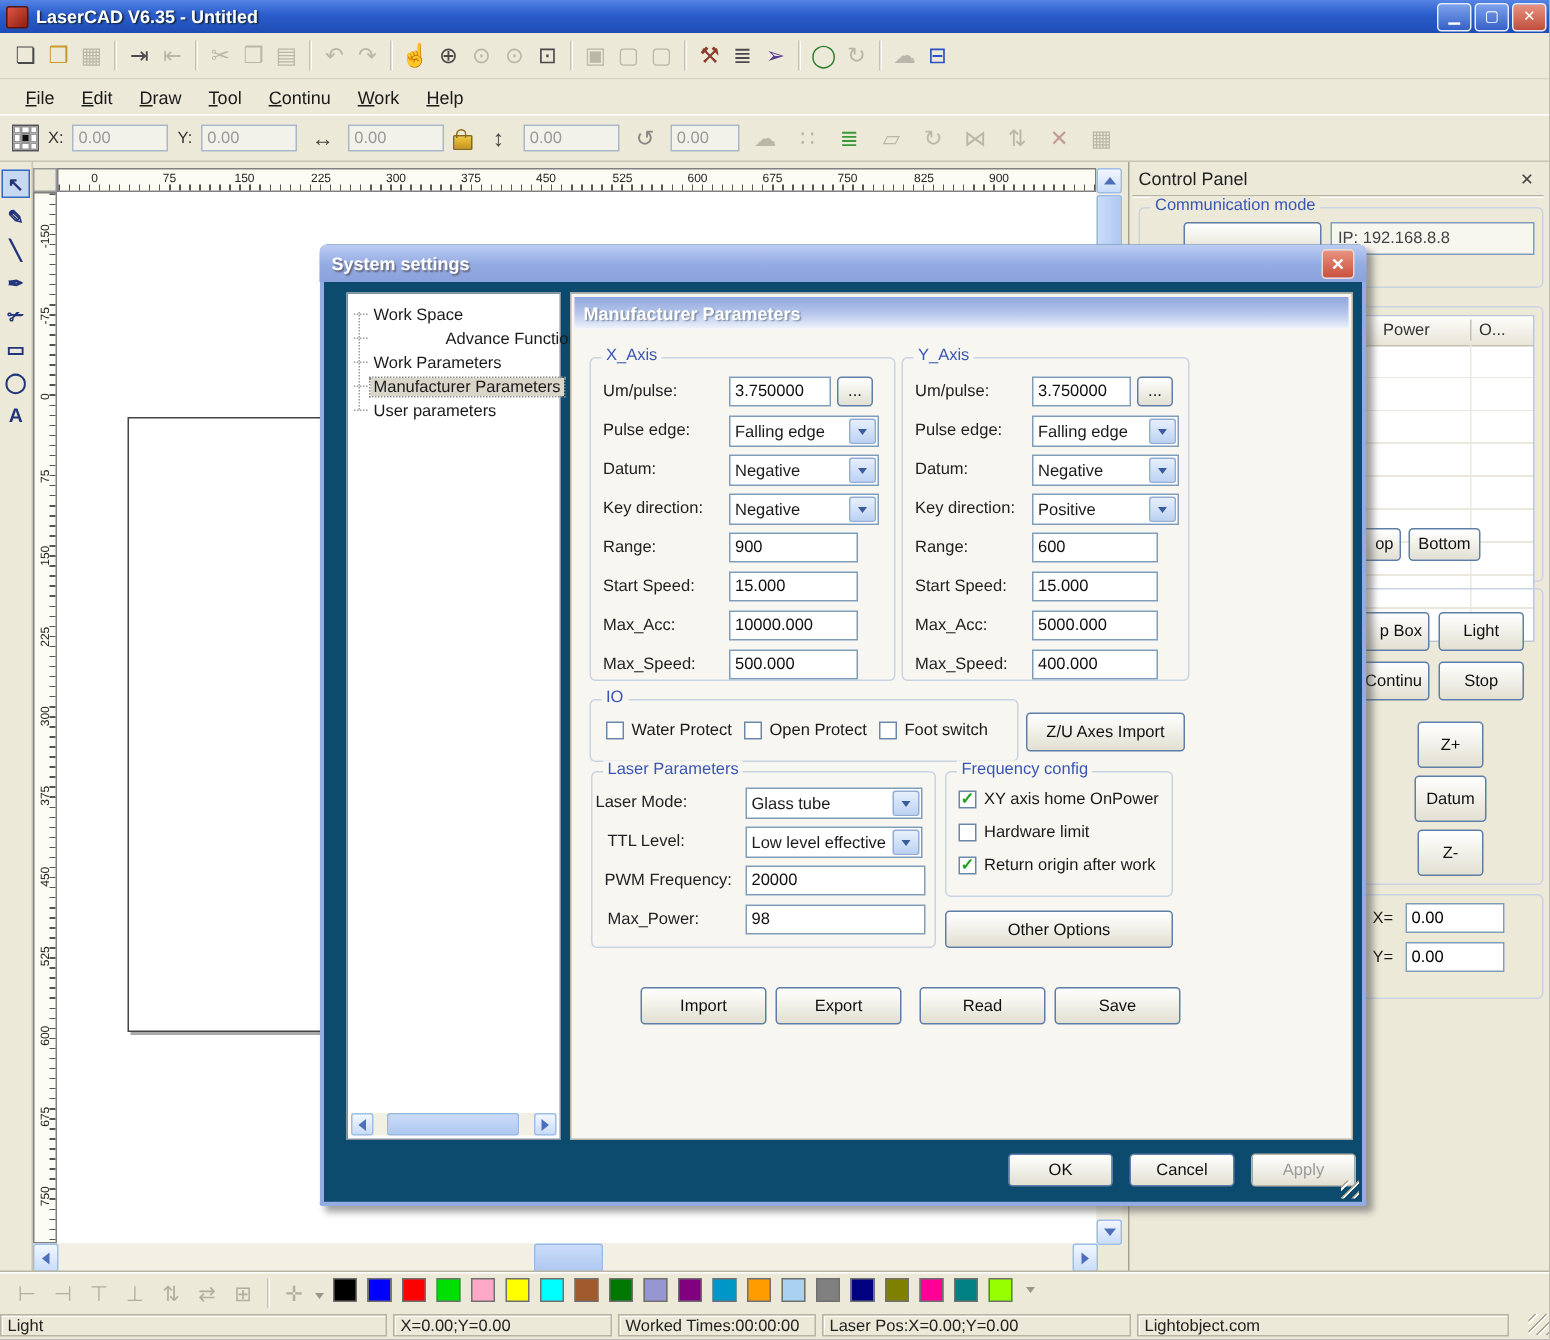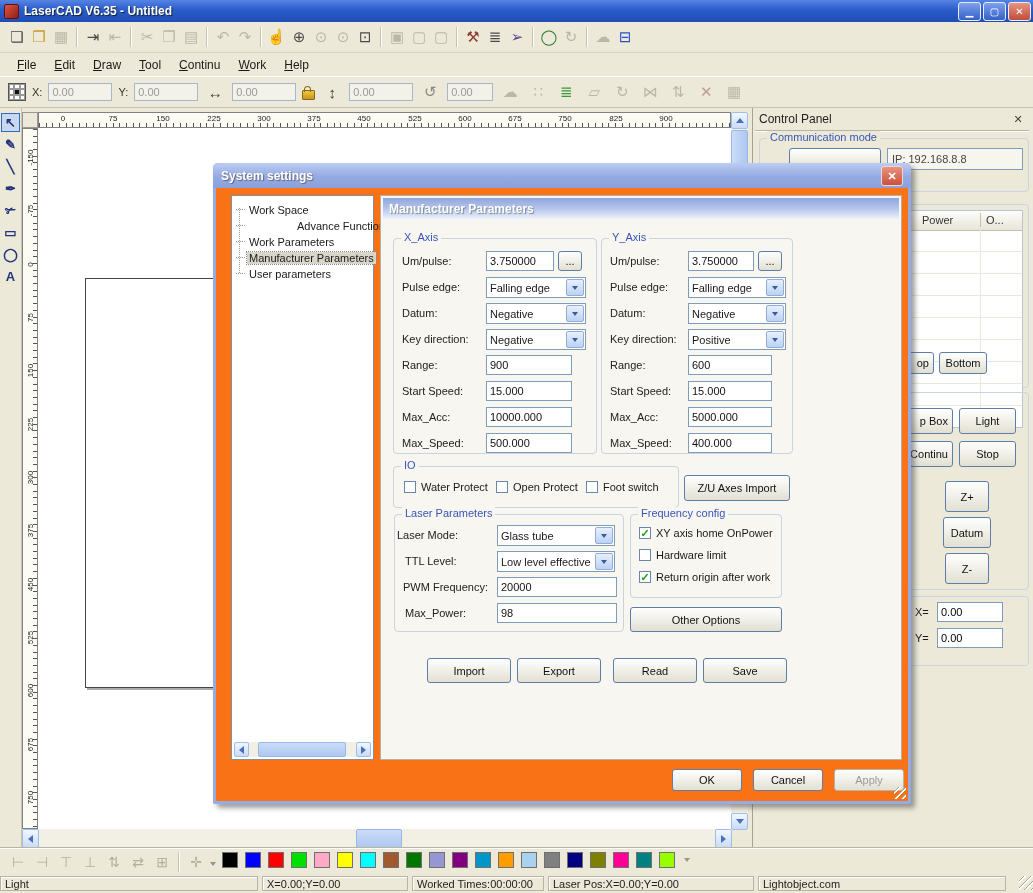--- a/index.html
+++ b/index.html
@@ -95,21 +95,21 @@
   #cp-table{background:#fff;border:1px solid #B9C4D6;box-sizing:border-box;}
   #cp-thead{position:absolute;left:0;top:0;right:0;height:19px;background:linear-gradient(180deg,#FDFDFA,#E8E5D8);
     border-bottom:1px solid #C4C0B0;}
   .cp-col{position:absolute;top:3px;font-size:11px;color:#333;}
   #cp-tbody{position:absolute;left:0;top:19px;right:0;bottom:0;
     background-image:repeating-linear-gradient(180deg,transparent 0 21px,#EAE8DC 21px 22px);}
   .cfield{border:1px solid #7F9DB9;background:#fff;font-size:11px;font-family:"Liberation Sans",sans-serif;
     padding:0 3px;box-sizing:border-box;}
 
   
-  #dialog{left:213px;top:163px;width:698px;height:641px;background:#f97316;
+  #dialog{left:213px;top:163px;width:698px;height:641px;background:#0c4a6e;
     border:3px solid #94ACE2;border-top:none;border-radius:5px 5px 2px 2px;box-sizing:border-box;
     box-shadow:4px 4px 5px rgba(80,80,80,.55);z-index:10;}
   #dlg-title{position:absolute;left:-3px;top:0;width:698px;height:25px;border-radius:5px 5px 0 0;
     background:linear-gradient(180deg,#BCCCF2 0%,#93AAE2 55%,#8AA1DC 100%);
     display:flex;align-items:center;padding-left:8px;box-sizing:border-box;}
   #dlg-title span{color:#fff;font-weight:bold;font-size:12px;text-shadow:1px 1px 1px #667;}
   #dlg-close{position:absolute;right:5px;top:3px;width:20px;height:18px;border:1px solid #F0D8D0;border-radius:3px;
     background:linear-gradient(180deg,#E89380,#C9503E);color:#fff;font-size:11px;font-weight:bold;
     display:flex;align-items:center;justify-content:center;}
   #tree{position:absolute;left:15px;top:32px;width:143px;height:565px;background:#fff;

